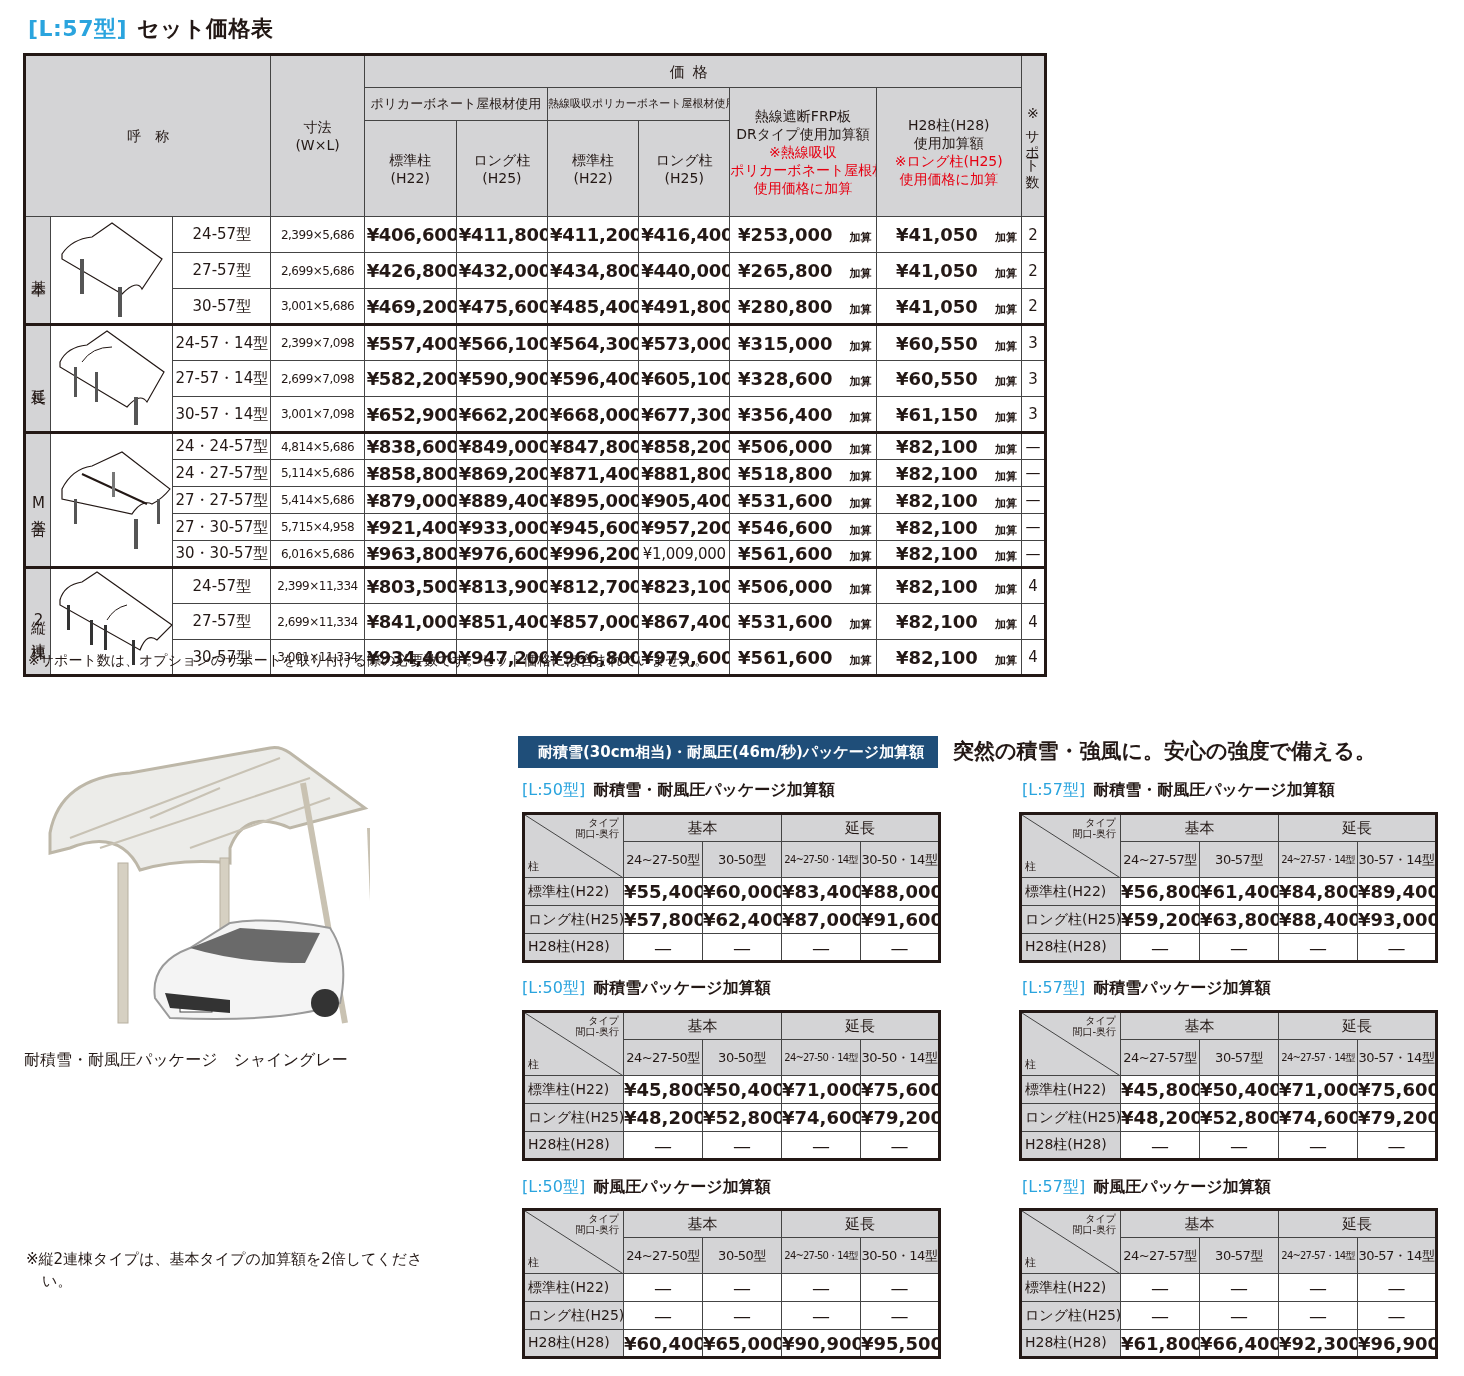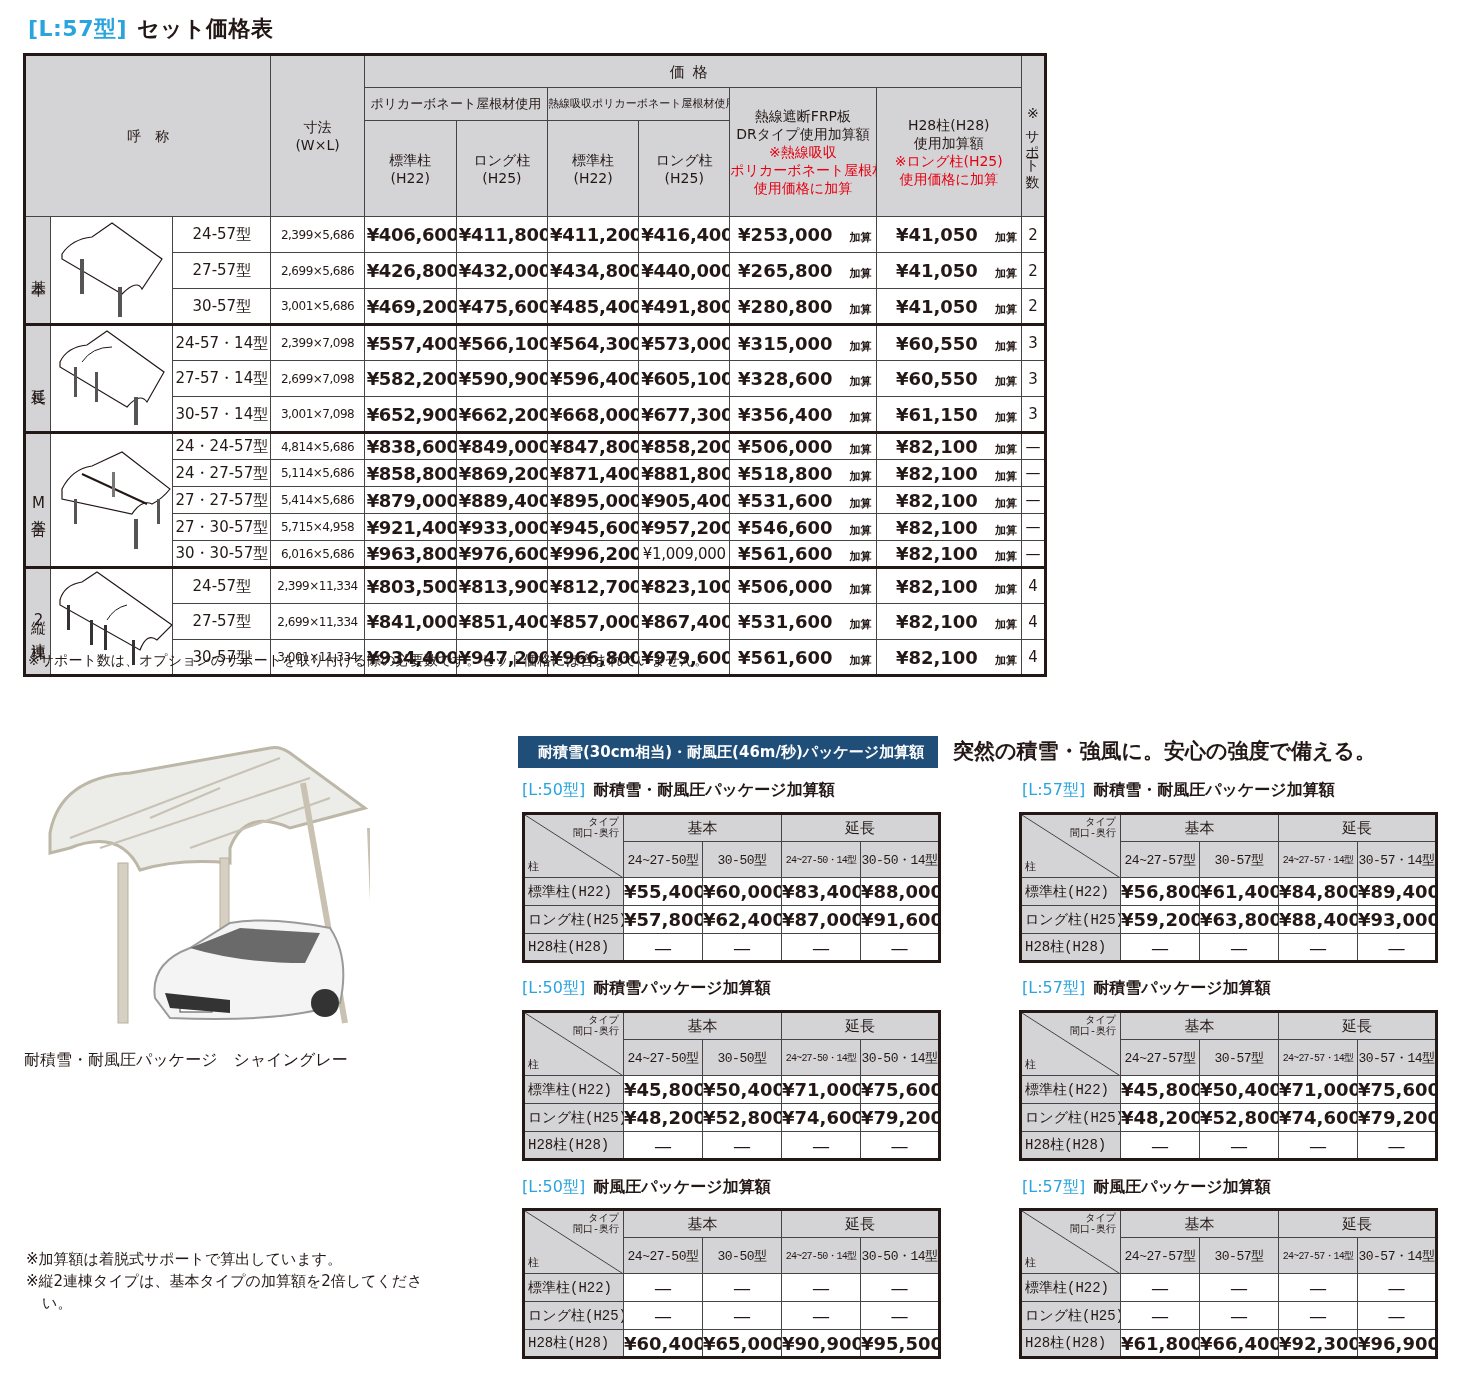--- a/index.html
+++ b/index.html
@@ -48,21 +48,21 @@
   .pkg-banner {
     left: 518px; top: 736px; width: 420px; height: 32px; background: #1f4e79;
     color: #fff; font-size: 15px; font-weight: bold; line-height: 32px; padding-left: 20px; white-space: nowrap;
   }
   .pkg-slogan { left: 953px; top: 737px; font-size: 21px; font-weight: bold; white-space: nowrap; }
 
   .sub-title { font-size: 16px; white-space: nowrap; font-weight: bold; }
   .sub-title .tag { color: #2aa4de; font-weight: normal; margin-right: 8px; }
 
   .pkg-table { position: absolute; border: 3px solid #231815; }
-  .pkg-table th { background: #d4d4d6; font-weight: normal; font-size: 15px; font-family: Liberation Mono, monospace; }
+  .pkg-table th { background: #d4d4d6; font-weight: normal; font-size: 15px; }
   .pkg-table th.size { font-size: 13px; letter-spacing: -0.5px; }
   .pkg-table th.size.tiny { font-size: 10px; letter-spacing: -0.8px; }
   .pkg-table tr.r1 th { height: 28px; }
   .pkg-table tr.r2 th { height: 36px; }
   .pkg-table th.rowh { font-size: 14px; text-align: left; padding-left: 3px; }
   .pkg-table td { font-weight: bold; font-size: 18px; height: 28px; background: #fff; }
   .pkg-table td.dash { font-weight: normal; }
   .pkg-table th.corner { position: relative; padding: 0; background: #d4d4d6; }
   .corner .c-type { position: absolute; right: 4px; top: 2px; font-size: 10px; line-height: 11px; text-align: right; }
   .corner .c-col { position: absolute; left: 3px; bottom: 3px; font-size: 11px; }
@@ -667,15 +667,14 @@
           <td class="">¥61,800</td>
           <td class="">¥66,400</td>
           <td class="">¥92,300</td>
           <td class="">¥96,900</td>
         </tr>
       </tbody>
     </table>
   </div>
 
 <div class="abs notes-pkg">
-  <p>※加算額は着脱式サポートで算出しています。</p>
   <p>※縦2連棟タイプは、基本タイプの加算額を2倍してください。</p>
 </div>
 
 </body></html>

